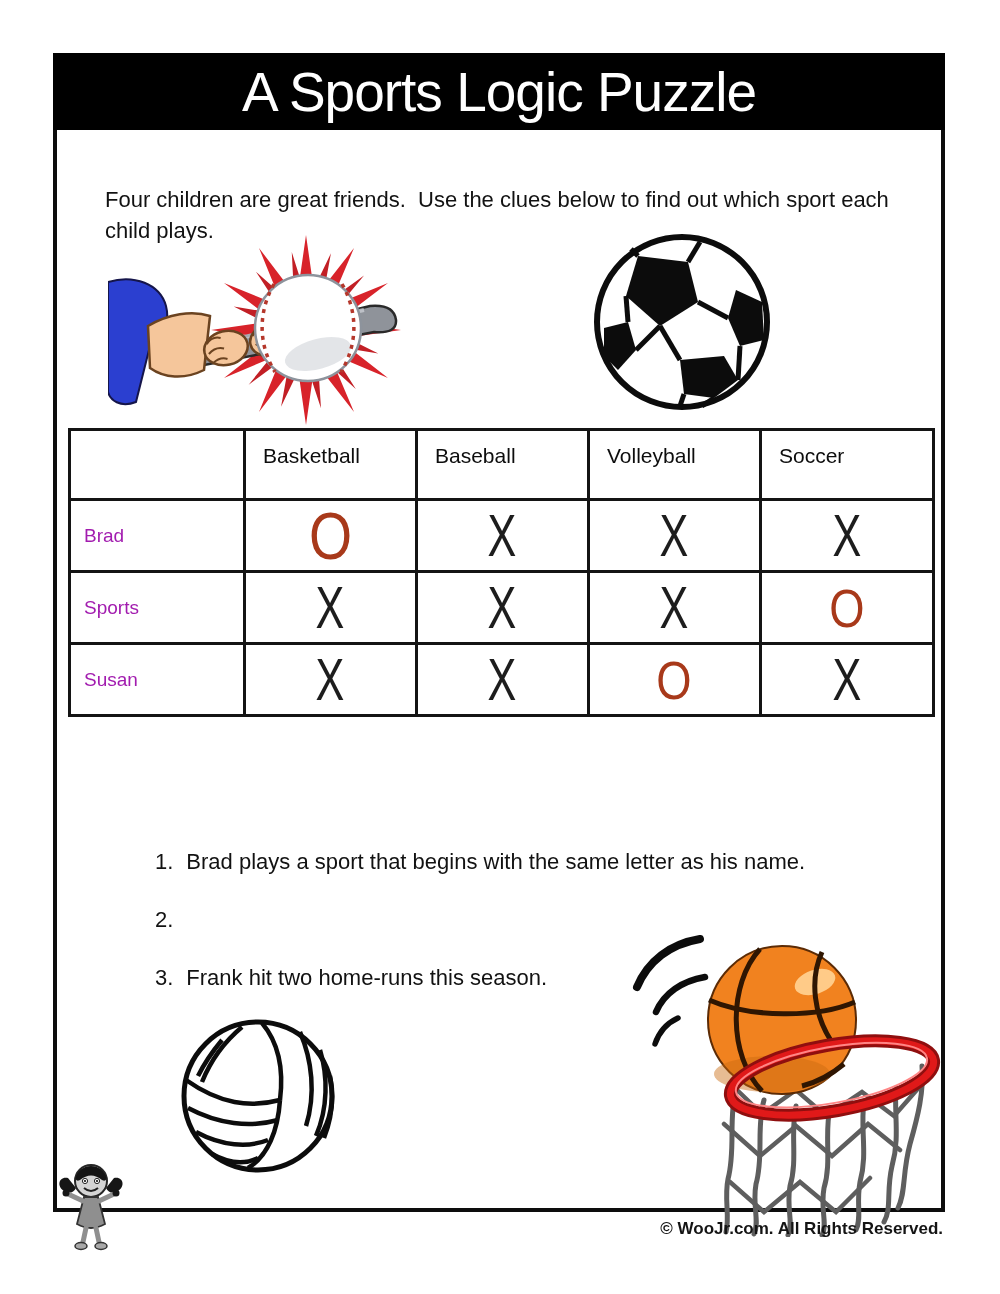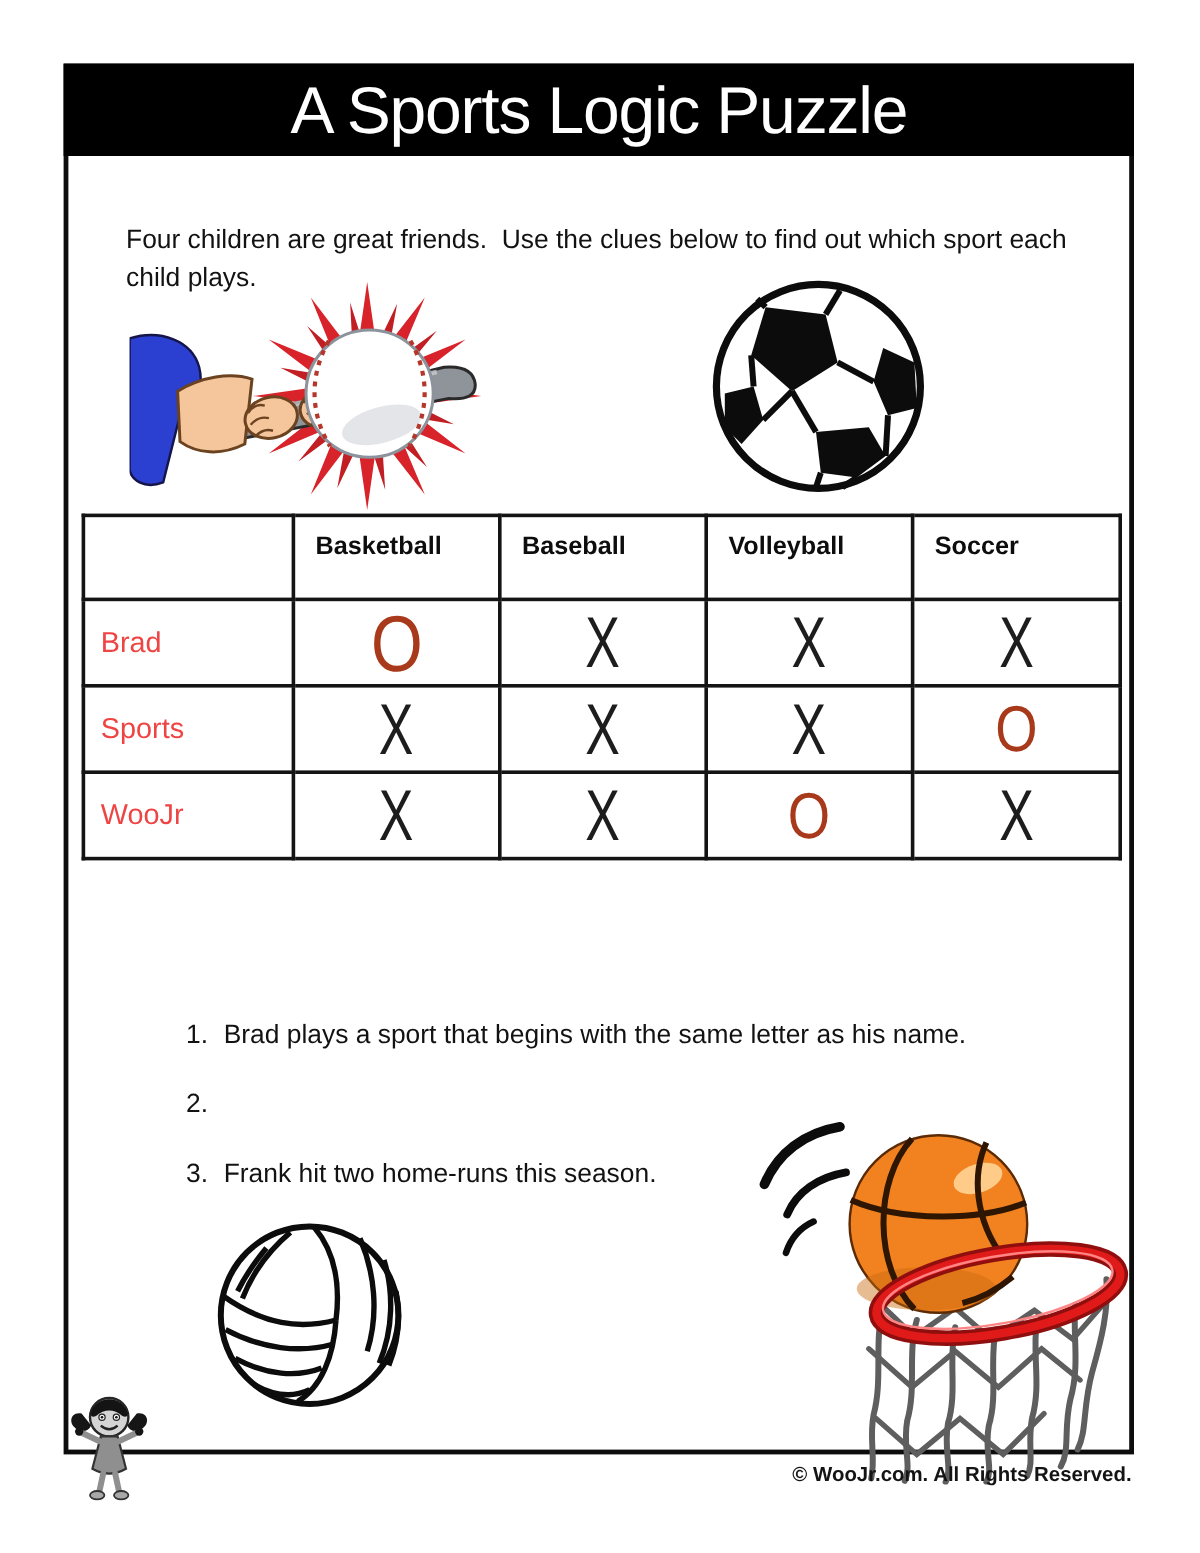--- a/index.html
+++ b/index.html
@@ -21,25 +21,25 @@
     position:absolute;left:92px;top:184px;width:790px;
     font-size:22px;line-height:31px;color:#121212;white-space:pre-wrap;z-index:2;margin-left:13px;
   }
   .illus{position:absolute;z-index:2;}
   .logic-table{
     position:absolute;left:68px;top:428px;width:864px;border-collapse:collapse;
     table-layout:fixed;z-index:2;background:#fff;
   }
   .logic-table th,.logic-table td{border:3px solid #141414;box-sizing:border-box;}
   .logic-table th{
-    height:70px;font-weight:700;font-size:21px;text-align:left;
+    height:70px;font-weight:400;font-size:21px;text-align:left;
     vertical-align:top;padding:13px 0 0 17px;color:#0d0d0d;
   }
   .logic-table td{height:72px;vertical-align:middle;}
-  .logic-table td.name-cell{font-size:24px;padding-left:13px;color:#ef4444;}
+  .logic-table td.name-cell{font-size:19px;padding-left:13px;color:#a21caf;}
   .logic-table td.mark-cell{text-align:center;}
   .mark{
     display:inline-block;line-height:1;font-size:60px;color:var(--mark-x,#1d1d1d);
     transform:scaleX(.72);
   }
   .mark.mark-o{font-size:54px;color:var(--mark-o,#a8391a);transform:scaleX(.84);}
   .logic-table tbody tr:first-child .mark.mark-o{font-size:66px;}
   .clues{position:absolute;left:155px;top:848px;z-index:2;}
   .clue{display:flex;gap:13px;margin-bottom:30px;font-size:22px;line-height:28px;color:#121212;}
   .clue-num{flex:0 0 auto;}
@@ -127,21 +127,21 @@
         <td class="mark-cell"><span class="mark">X</span></td>
       </tr>
       <tr>
         <td class="name-cell">Sports</td>
         <td class="mark-cell"><span class="mark">X</span></td>
         <td class="mark-cell"><span class="mark">X</span></td>
         <td class="mark-cell"><span class="mark">X</span></td>
         <td class="mark-cell"><span class="mark mark-o">O</span></td>
       </tr>
       <tr>
-        <td class="name-cell">WooJr</td>
+        <td class="name-cell">Susan</td>
         <td class="mark-cell"><span class="mark">X</span></td>
         <td class="mark-cell"><span class="mark">X</span></td>
         <td class="mark-cell"><span class="mark mark-o">O</span></td>
         <td class="mark-cell"><span class="mark">X</span></td>
       </tr>
     </tbody>
   </table>
 
   <div class="clues">
     <div class="clue">

